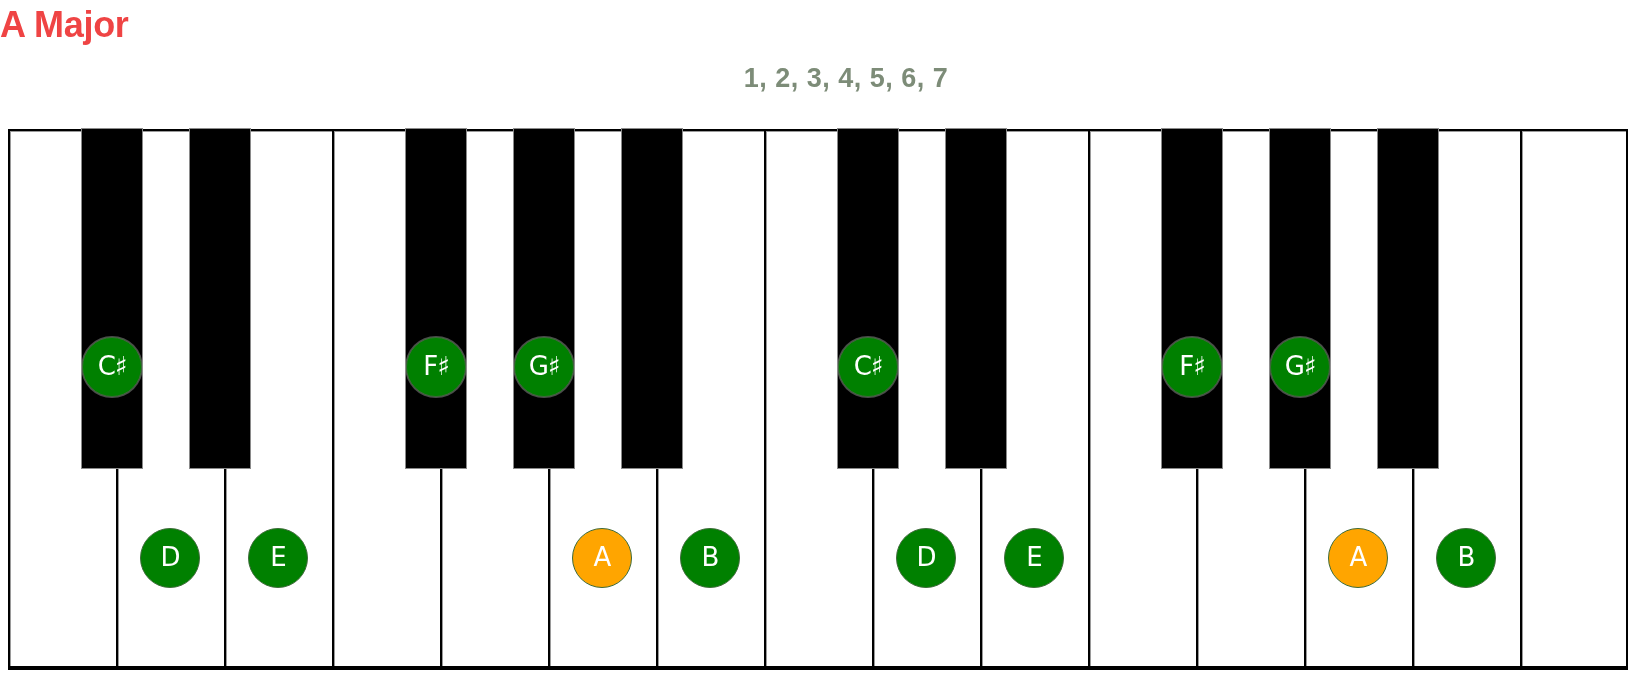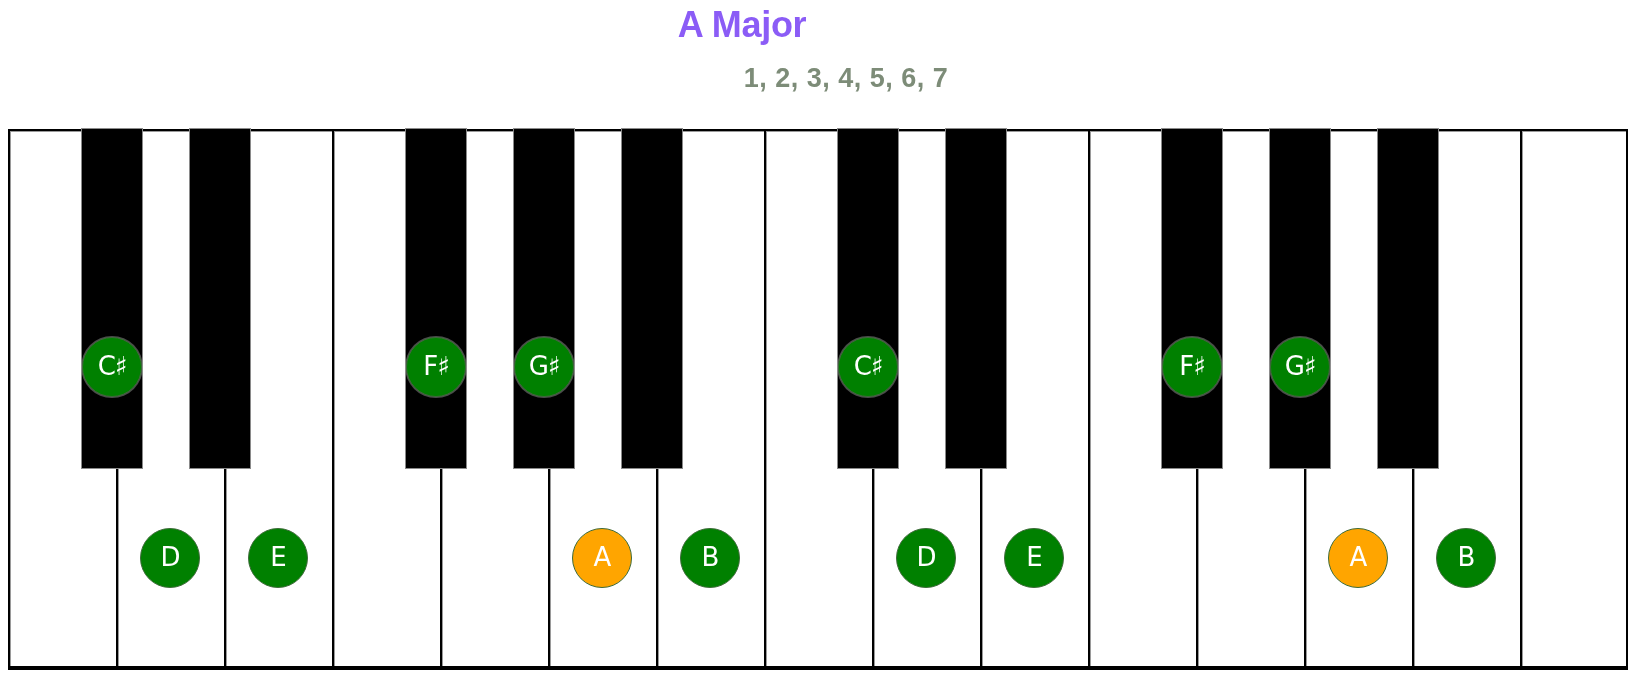--- a/index.html
+++ b/index.html
@@ -12,24 +12,24 @@
       height: 680px;
       position: relative;
       overflow: hidden;
       font-family: "Liberation Sans", "DejaVu Sans", sans-serif;
     }
     .title {
       position: absolute;
       left: 0;
       top: 2px;
       width: 1484px;
-      text-align: center;
+      text-align: left;
       font-size: 36px;
       font-weight: bold;
-      color: #8b5cf6;
+      color: #ef4444;
       letter-spacing: -0.3px;
       line-height: 46px;
     }
     .subtitle {
       position: absolute;
       left: 0;
       top: 60px;
       width: 1600px;
       text-align: center;
       font-size: 27px;

